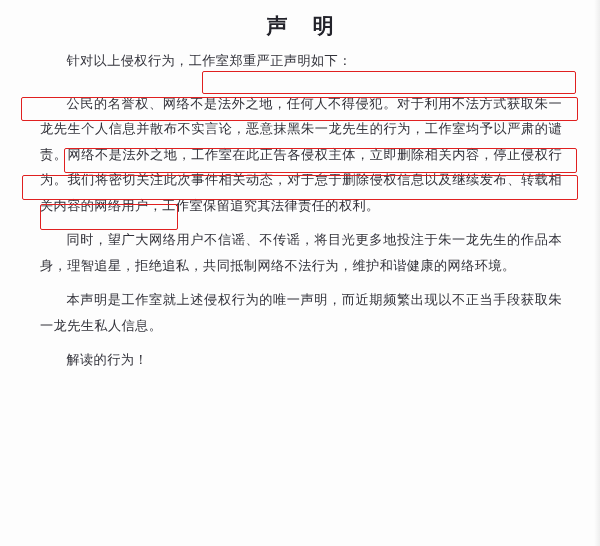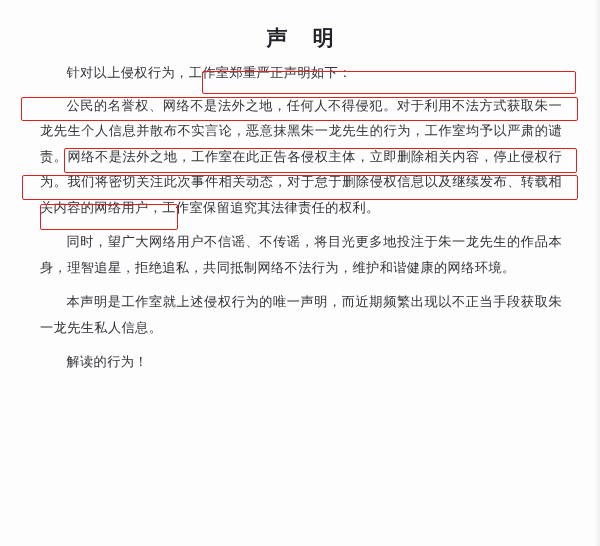--- a/index.html
+++ b/index.html
@@ -21,39 +21,39 @@
     background: #fdfdfd;
     box-sizing: border-box;
     padding: 0;
   }
   .doc-title {
     text-align: center;
     font-size: 21px;
     font-weight: bold;
     letter-spacing: 10px;
     color: #23232b;
-    padding-top: 24px;
+    padding-top: 12px;
     padding-bottom: 8px;
     text-indent: 10px;
   }
   .body-text {
     position: relative;
     padding: 0 38px 0 40px;
   }
   p.para {
     margin: 0 0 9px 0;
     font-size: 13.2px;
     line-height: 25.5px;
     text-align: justify;
     text-indent: 2em;
     color: #32323a;
     letter-spacing: 0.4px;
   }
   p.para.tight {
-    margin-bottom: 7px;
+    margin-bottom: 17px;
   }
   
   .redbox {
     position: absolute;
     border: 1.6px solid #e02020;
     border-radius: 2px;
     pointer-events: none;
     box-sizing: border-box;
   }
   .annot-layer {

